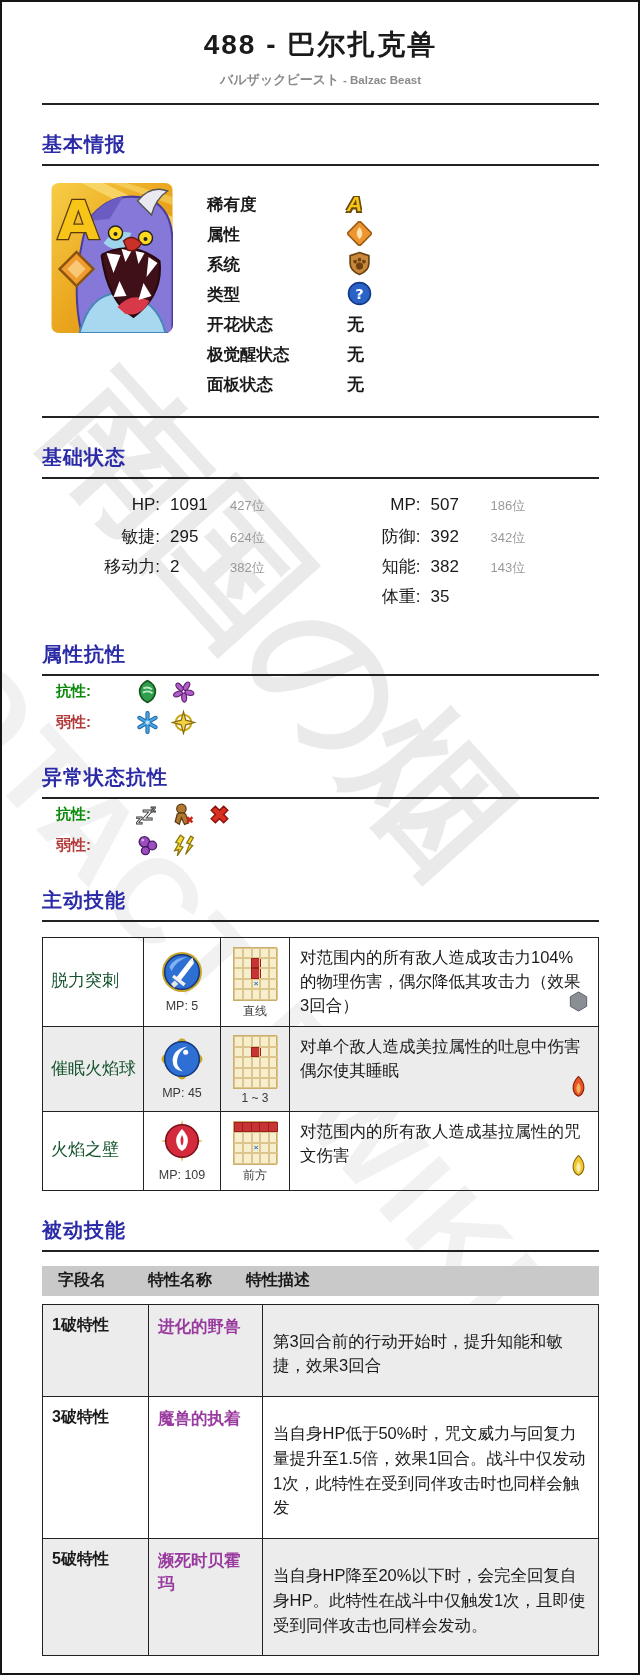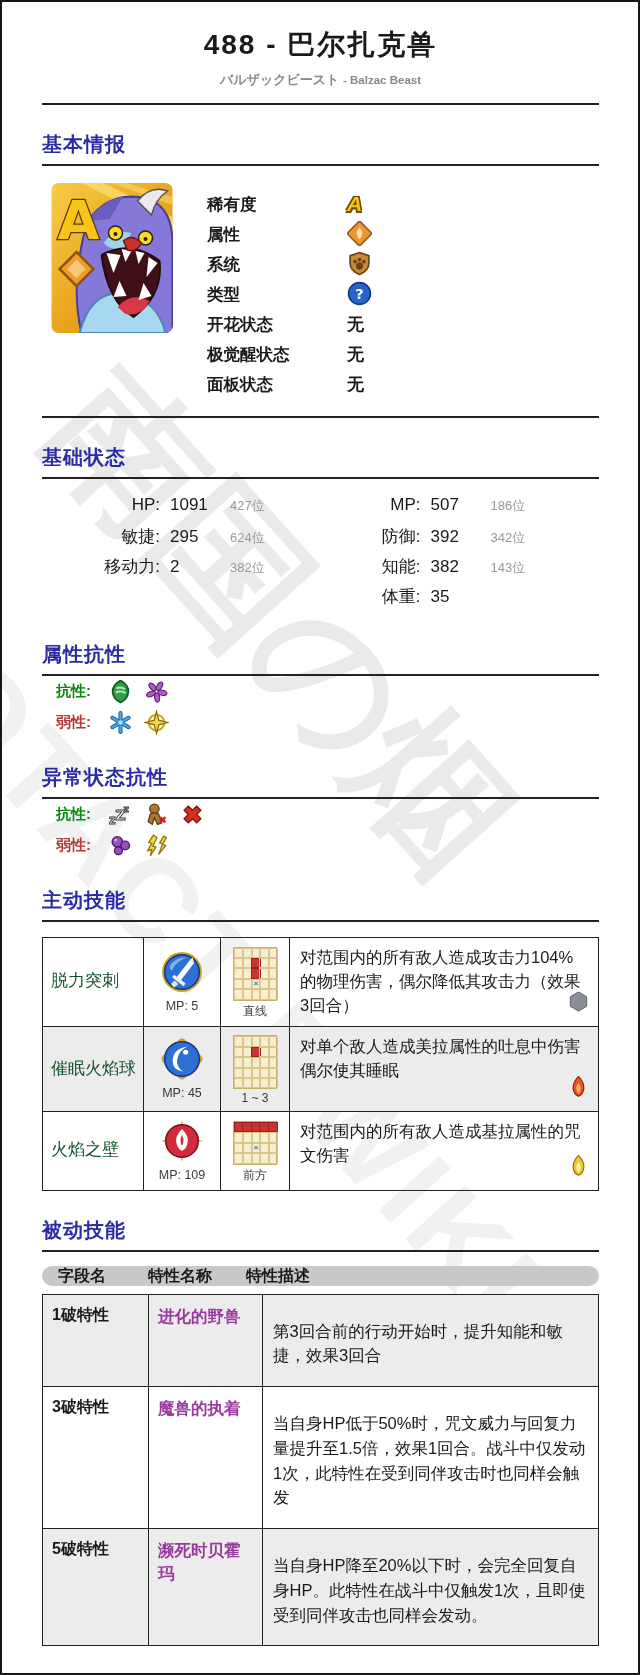--- a/index.html
+++ b/index.html
@@ -34,21 +34,21 @@
   
   .stats{display:flex;margin:16px 0 4px;}
   .scol{width:50%;}
   .srow{display:flex;align-items:baseline;height:30px;}
   .sl{width:118px;text-align:right;font-size:17px;}
   .scol.rcol .sl{width:100px;}
   .sv{margin-left:10px;font-size:17px;min-width:44px;}
   .sr{margin-left:16px;font-size:13px;color:#999;}
 
   
-  .rrow{display:flex;align-items:center;height:31px;margin-left:14px;}
+  .rrow{display:flex;align-items:center;height:31px;margin-left:14px;gap:27px;}
   .rrow:first-of-type{margin-top:10px;}
   .rlabel{font-size:15px;font-weight:bold;width:44px;}
   .rlabel.green{color:#0a8a0a;}
   .rlabel.red{color:#b33939;}
   .ricons{display:flex;align-items:center;gap:11px;margin-left:8px;}
   .ricons svg{display:block;}
 
   
   table{border-collapse:collapse;width:100%;margin-top:15px;}
   td{border:1.5px solid #222;vertical-align:middle;}
@@ -60,21 +60,21 @@
   .rgrid{display:inline-grid;background:#f6eecd;border:1px solid #c9b06a;}
   .rgrid i{width:8.4px;height:8.4px;border:0.5px solid #dcc68e;font-style:normal;}
   .rgrid i.red{background:#c83434;border-color:#9a1f1f;}
   .rgrid i.xm{color:#2f6fd0;font-size:8px;font-weight:bold;line-height:8.4px;text-align:center;}
   .rlab{font-size:12px;color:#3a3a3a;margin-top:2px;}
   .sdesc{font-size:16.5px;line-height:1.45;padding:8px 10px 8px 10px;position:relative;vertical-align:top;}
   .attricon{position:absolute;right:8px;bottom:6px;}
 
   
   .pband{display:grid;grid-template-columns:90px 98px auto;align-items:center;
-    background:#c9c9c9;height:20px;padding-left:16px;font-weight:bold;font-size:16px;margin-top:14px;border-radius:15px;}
+    background:#c9c9c9;height:30px;padding-left:16px;font-weight:bold;font-size:16px;margin-top:14px;}
   .passive{margin-top:8px;}
   .passive tr:nth-child(odd){background:#ececec;}
   .pslot{width:90px;font-size:16px;font-weight:bold;padding:10px 6px 10px 9px;vertical-align:top;}
   .pname{width:98px;font-size:16.5px;font-weight:bold;color:#993a9e;padding:10px 6px 10px 9px;vertical-align:top;line-height:1.4;}
   .pdesc{font-size:16.5px;line-height:1.5;padding:24px 10px;vertical-align:top;}
   .passive td{padding-bottom:18px;}
 </style>
 </head>
 <body>
 

